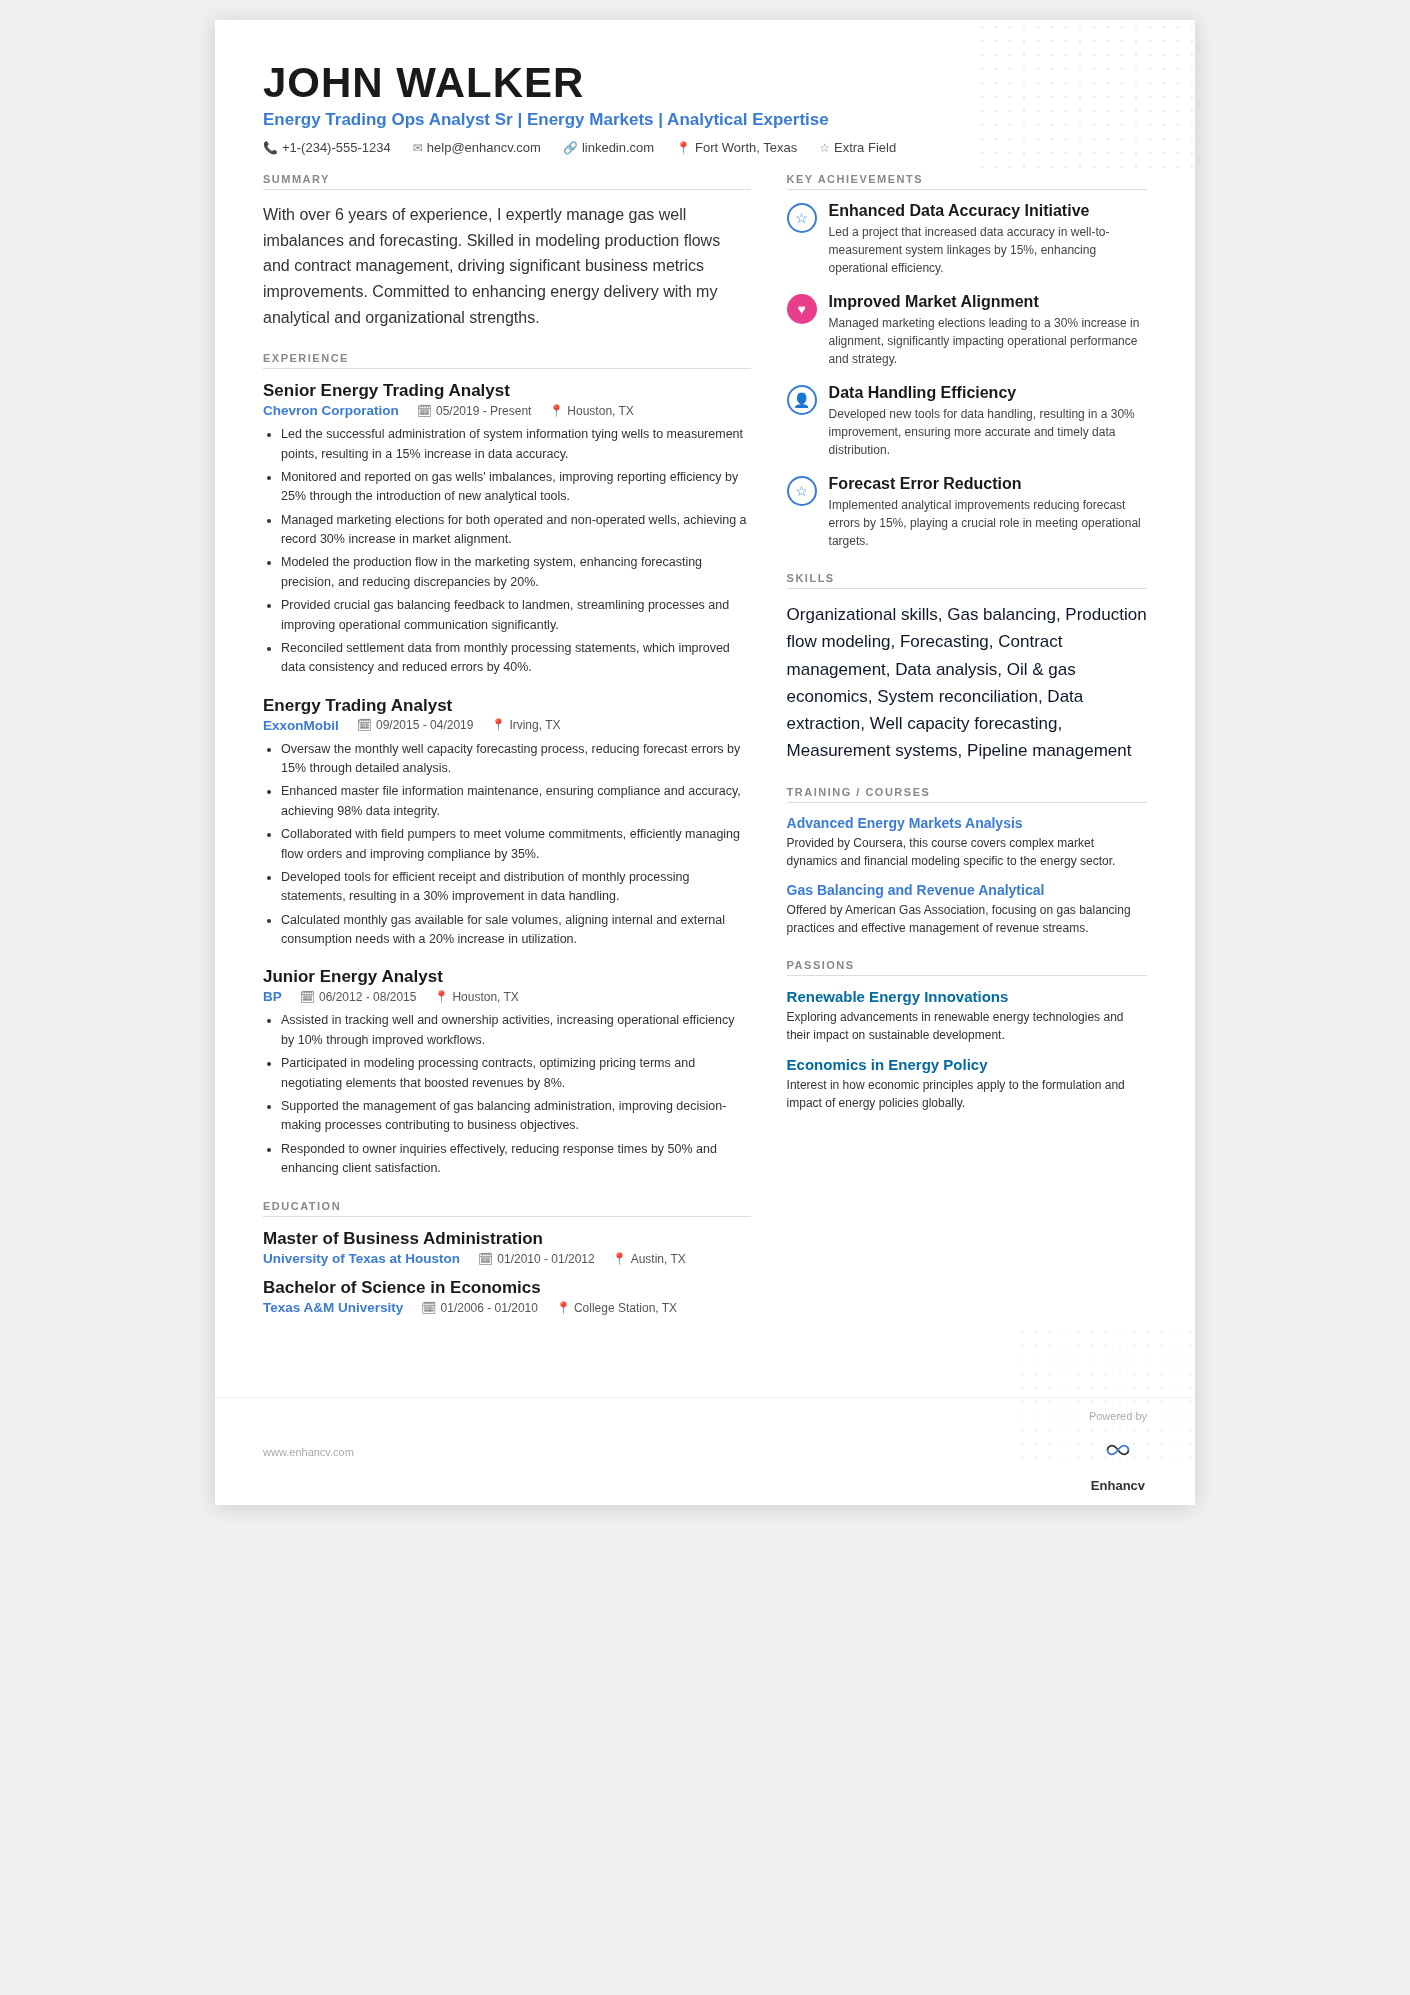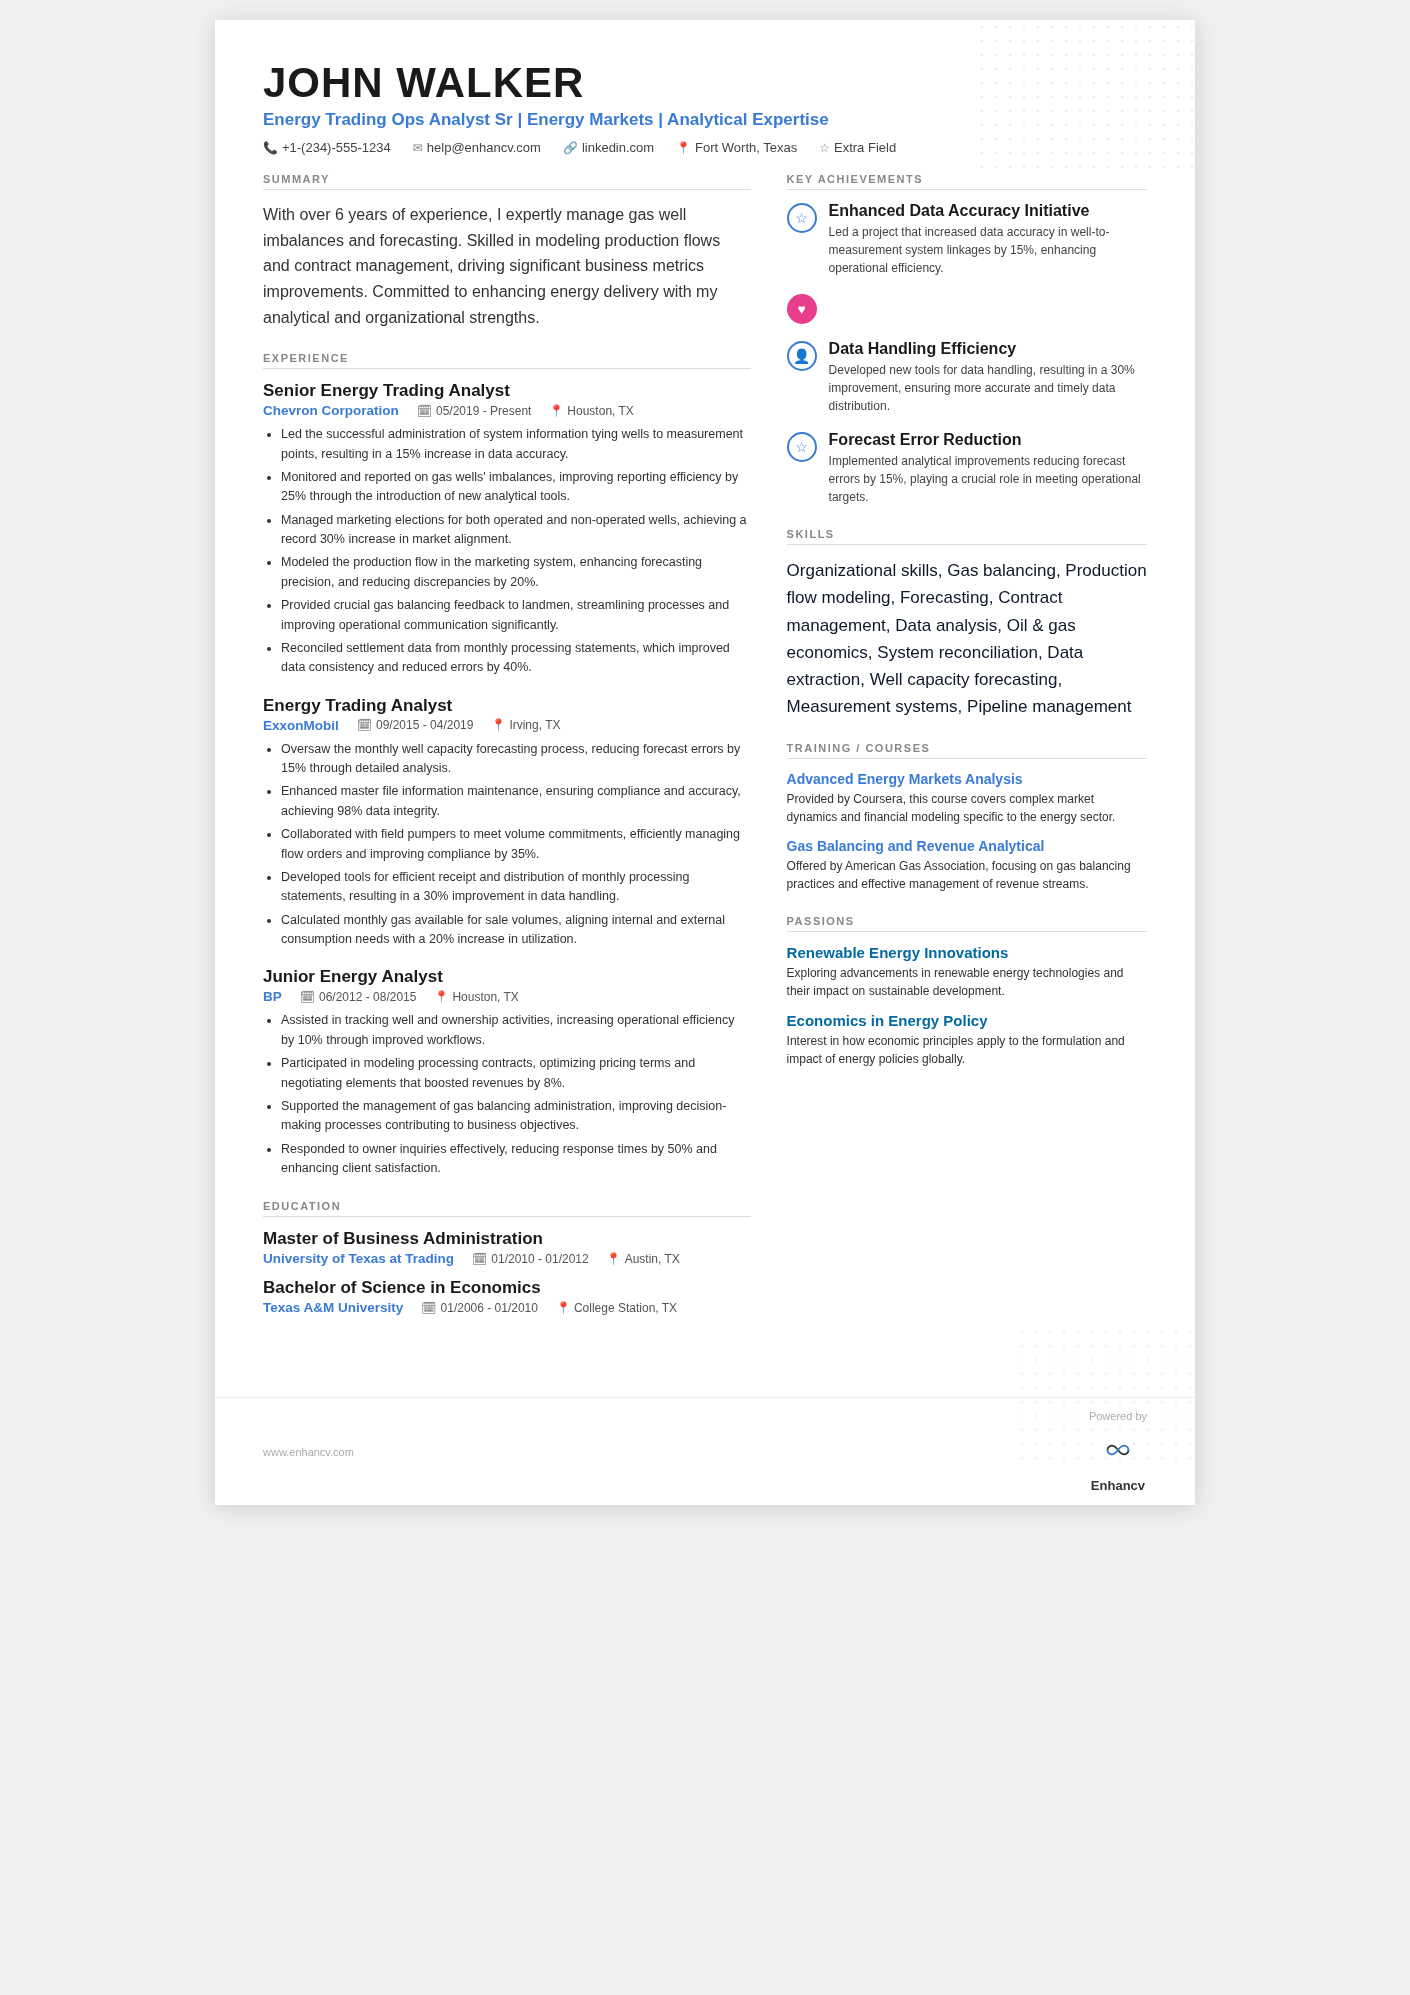--- a/index.html
+++ b/index.html
@@ -380,21 +380,21 @@
             </ul>
           </div>
         </div>
 
         <div class="section">
           <div class="section-title">EDUCATION</div>
 
           <div class="edu-block">
             <div class="edu-degree">Master of Business Administration</div>
             <div class="job-meta">
-              <span class="company-name">University of Texas at Trading</span>
+              <span class="company-name">University of Texas at Houston</span>
               <span class="job-dates">
                 <span>🗓</span>
                 <span>01/2010 - 01/2012</span>
               </span>
               <span class="job-location">
                 <span>📍</span>
                 <span>Austin, TX</span>
               </span>
             </div>
           </div>
@@ -424,20 +424,24 @@
           <div class="achievement-item">
             <div class="achievement-icon icon-blue-outline">☆</div>
             <div class="achievement-text">
               <div class="achievement-title">Enhanced Data Accuracy Initiative</div>
               <div class="achievement-desc">Led a project that increased data accuracy in well-to-measurement system linkages by 15%, enhancing operational efficiency.</div>
             </div>
           </div>
 
           <div class="achievement-item">
             <div class="achievement-icon icon-pink-fill">♥</div>
+            <div class="achievement-text">
+              <div class="achievement-title">Improved Market Alignment</div>
+              <div class="achievement-desc">Managed marketing elections leading to a 30% increase in alignment, significantly impacting operational performance and strategy.</div>
+            </div>
           </div>
 
           <div class="achievement-item">
             <div class="achievement-icon icon-blue-outline-person">👤</div>
             <div class="achievement-text">
               <div class="achievement-title">Data Handling Efficiency</div>
               <div class="achievement-desc">Developed new tools for data handling, resulting in a 30% improvement, ensuring more accurate and timely data distribution.</div>
             </div>
           </div>
 

